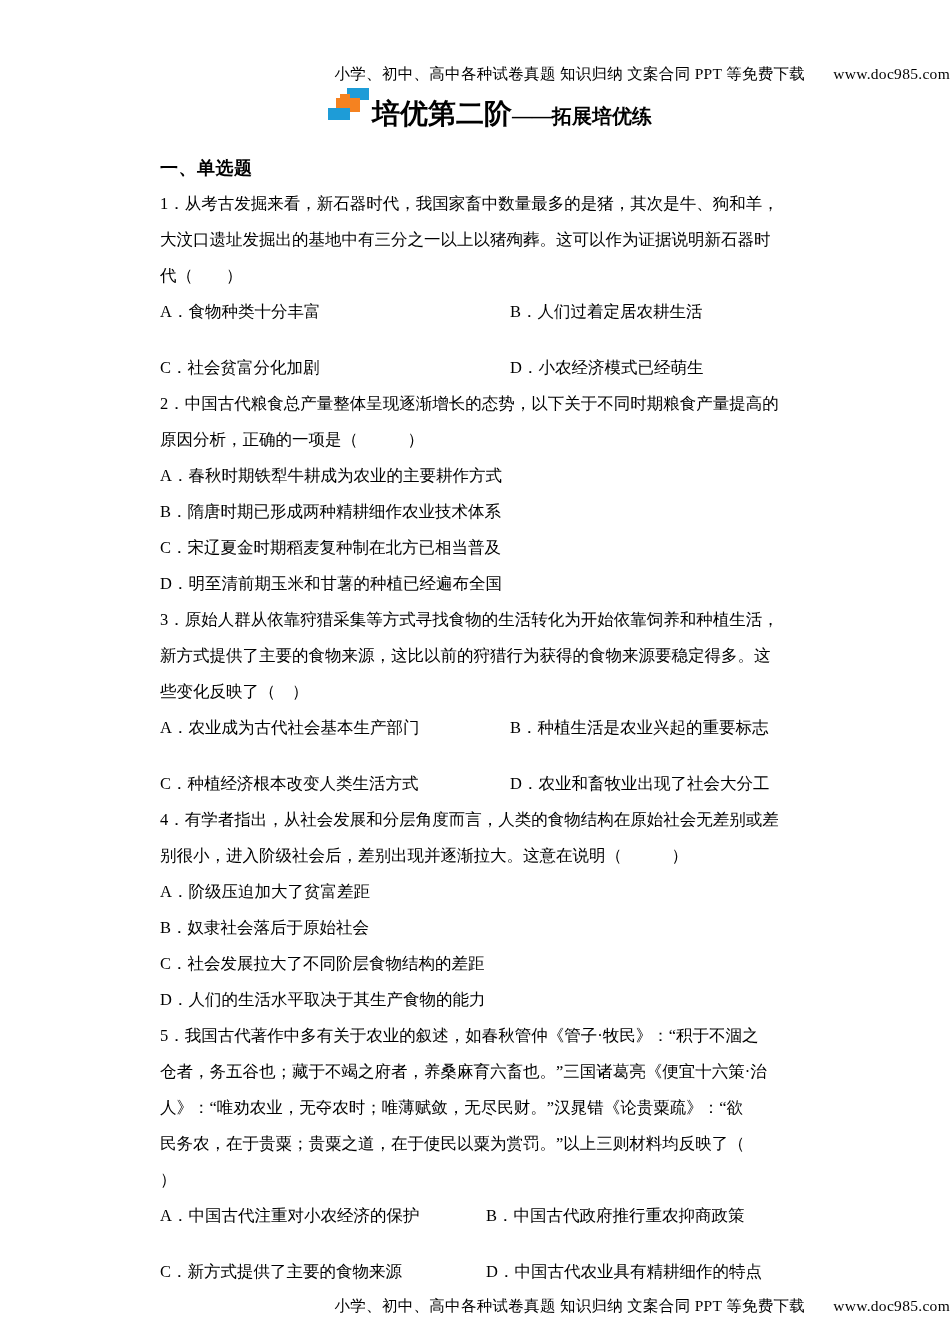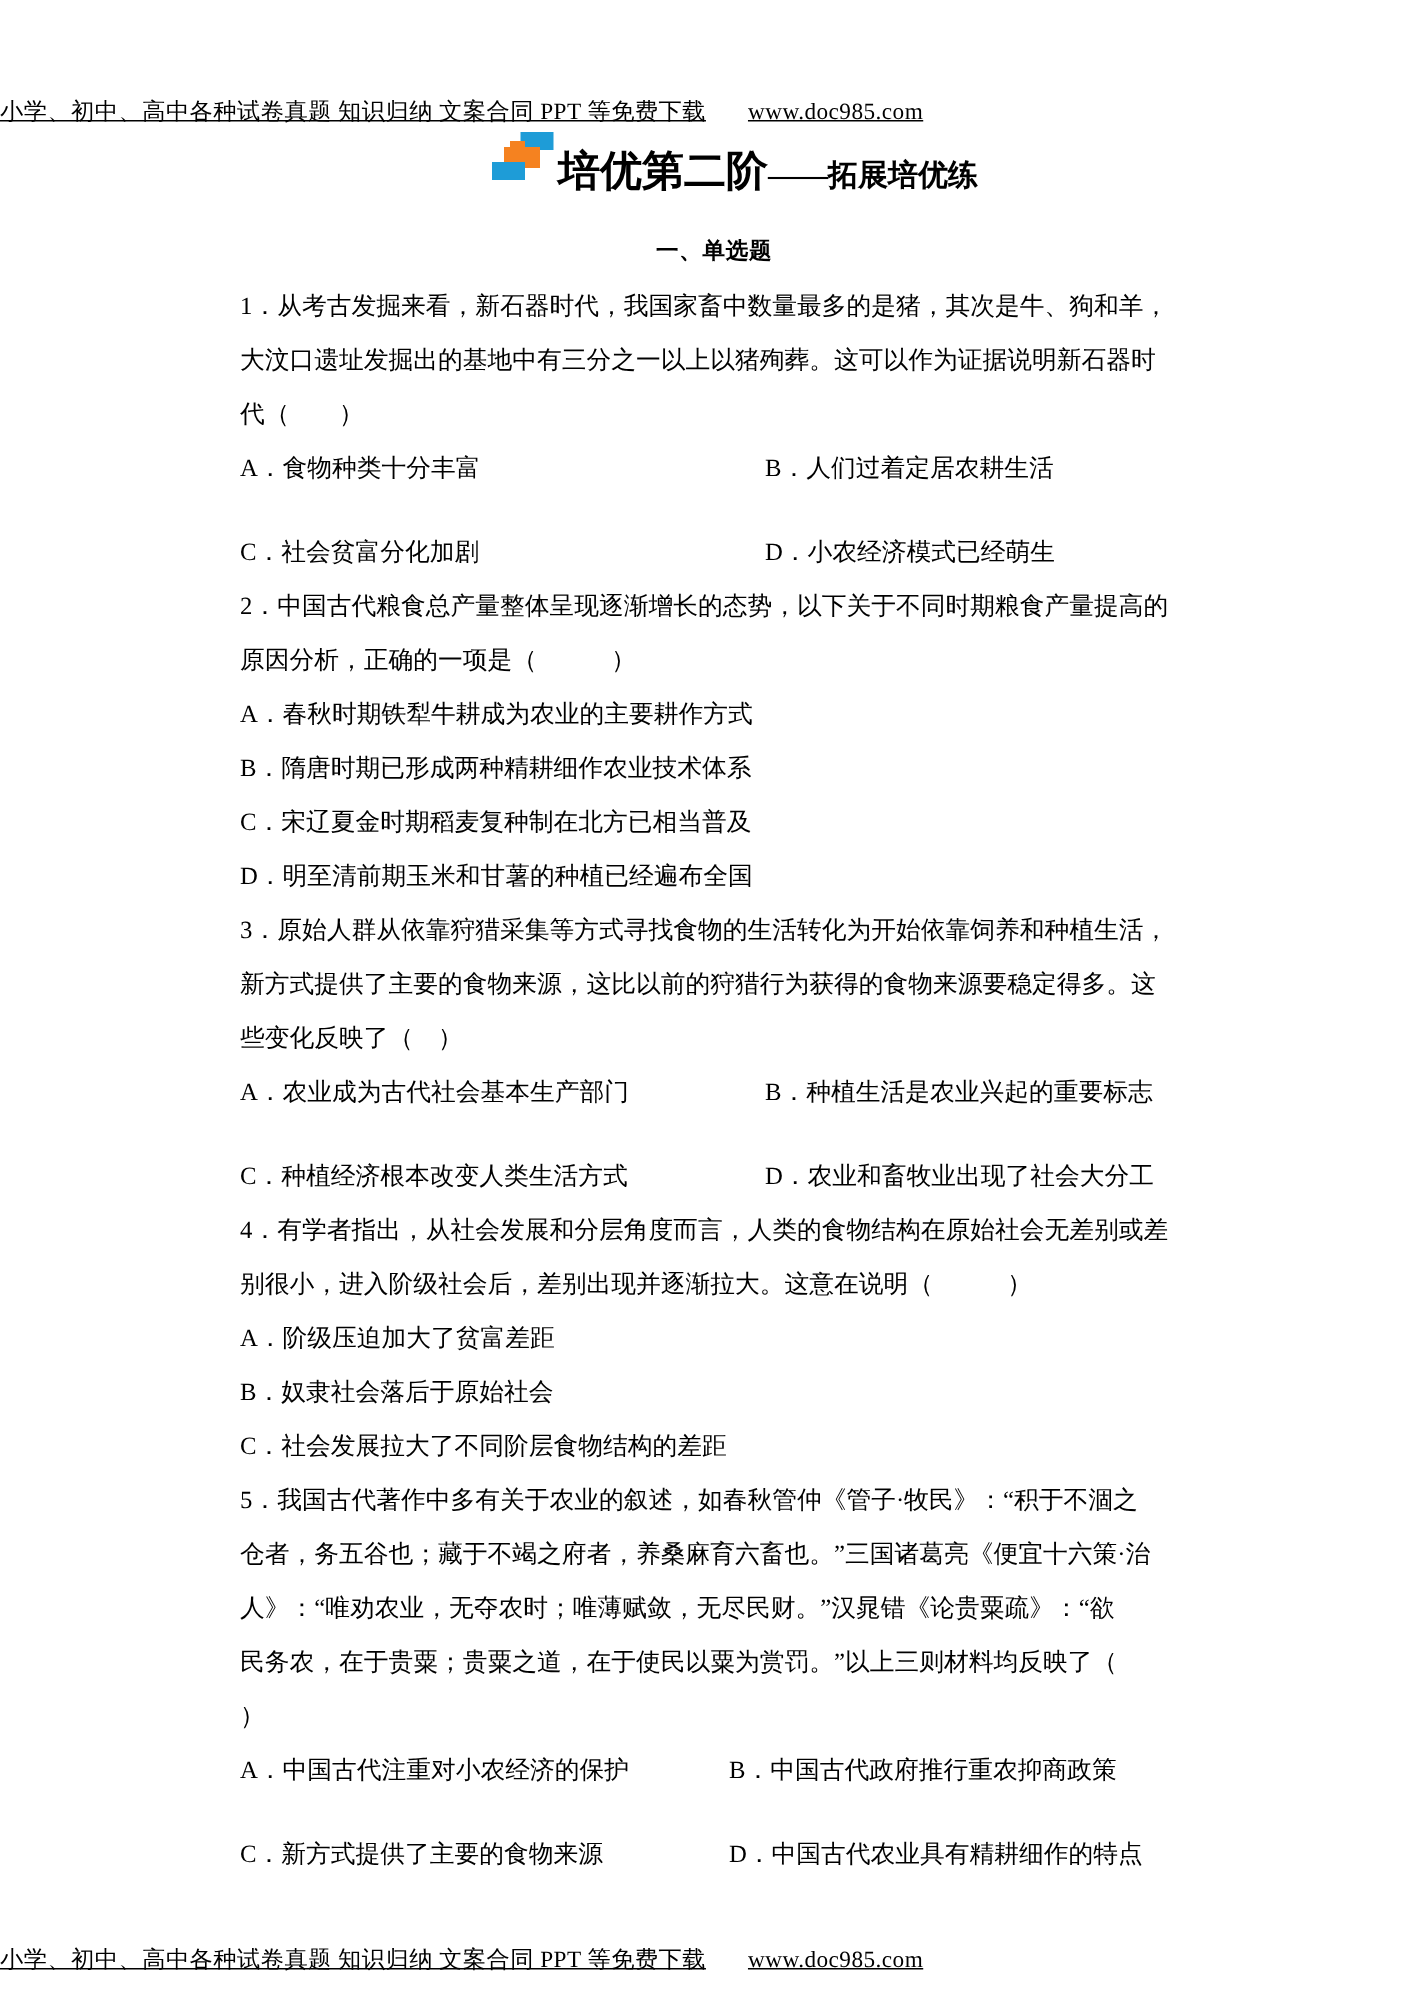--- a/index.html
+++ b/index.html
@@ -3,22 +3,22 @@
 <meta charset="utf-8">
 <style>
   html,body { margin:0; padding:0; background:#ffffff; }
   .page {
     position:relative; width:950px; height:1344px; background:#ffffff;
     color:#000; font-family:"Liberation Serif","DejaVu Serif",serif;
     overflow:hidden;
   }
   
   .runline {
-    position:absolute; left:0; width:950px; text-align:left;
-    font-size:15.5px; letter-spacing:0.3px; white-space:nowrap;text-decoration:underline;
+    position:absolute; left:0; width:950px; text-align:right;
+    font-size:15.5px; letter-spacing:0.3px; white-space:nowrap;
   }
   .runline.head { top:64px; }
   .runline.foot { top:1296px; }
   .runline .url { margin-left:28px; }
   
   .logo { position:absolute; left:328px; top:87px; width:41px; height:34px; }
   .logo i { position:absolute; display:block; }
   .logo .b1 { left:19px; top:1px;  width:22px; height:12px; background:#1e9cd7; z-index:1; }
   .logo .otab { left:12px; top:7px; width:10px; height:6px;  background:#f58220; z-index:2; }
   .logo .o1 { left:8px;  top:11px; width:24px; height:14px; background:#f58220; z-index:2; }
@@ -29,24 +29,23 @@
     white-space:nowrap; font-family:"Liberation Serif","DejaVu Serif",serif;
   }
   .title .t-main { font-size:28px; }
   .title .t-dash, .title .t-sub { font-size:20px; }
   
   .content {
     position:absolute; left:160px; top:150px; width:632px;
     font-size:16.5px; line-height:36px;
   }
   .sec {
-    margin:0; font-size:15px; font-weight:bold; line-height:36px;
+    margin:0; font-size:18px; font-weight:bold; line-height:36px;
     font-family:Liberation Sans, sans-serif;
     letter-spacing:0.5px;
-    text-align:center;
   }
   .stem { margin:0; white-space:pre-line; text-align:left; }
   .opts-grid { display:grid;gap:20px; }
   .opts-grid.w330 { grid-template-columns:330px 1fr; }
   .opts-grid.w306 { grid-template-columns:306px 1fr; }
   .opts-list .opt { display:block; }
   .opt { line-height:36px; }
 </style>
 </head>
 <body>
@@ -98,20 +97,21 @@
       <span class="opt">C．种植经济根本改变人类生活方式</span>
       <span class="opt">D．农业和畜牧业出现了社会大分工</span>
     </div>
 
     <p class="stem">4．有学者指出，从社会发展和分层角度而言，人类的食物结构在原始社会无差别或差
 别很小，进入阶级社会后，差别出现并逐渐拉大。这意在说明（　　　）</p>
     <div class="opts-list">
       <span class="opt">A．阶级压迫加大了贫富差距</span>
       <span class="opt">B．奴隶社会落后于原始社会</span>
       <span class="opt">C．社会发展拉大了不同阶层食物结构的差距</span>
+      <span class="opt">D．人们的生活水平取决于其生产食物的能力</span>
     </div>
 
     <p class="stem">5．我国古代著作中多有关于农业的叙述，如春秋管仲《管子·牧民》：“积于不涸之
 仓者，务五谷也；藏于不竭之府者，养桑麻育六畜也。”三国诸葛亮《便宜十六策·治
 人》：“唯劝农业，无夺农时；唯薄赋敛，无尽民财。”汉晁错《论贵粟疏》：“欲
 民务农，在于贵粟；贵粟之道，在于使民以粟为赏罚。”以上三则材料均反映了（
 ）</p>
     <div class="opts-grid w306">
       <span class="opt">A．中国古代注重对小农经济的保护</span>
       <span class="opt">B．中国古代政府推行重农抑商政策</span>

